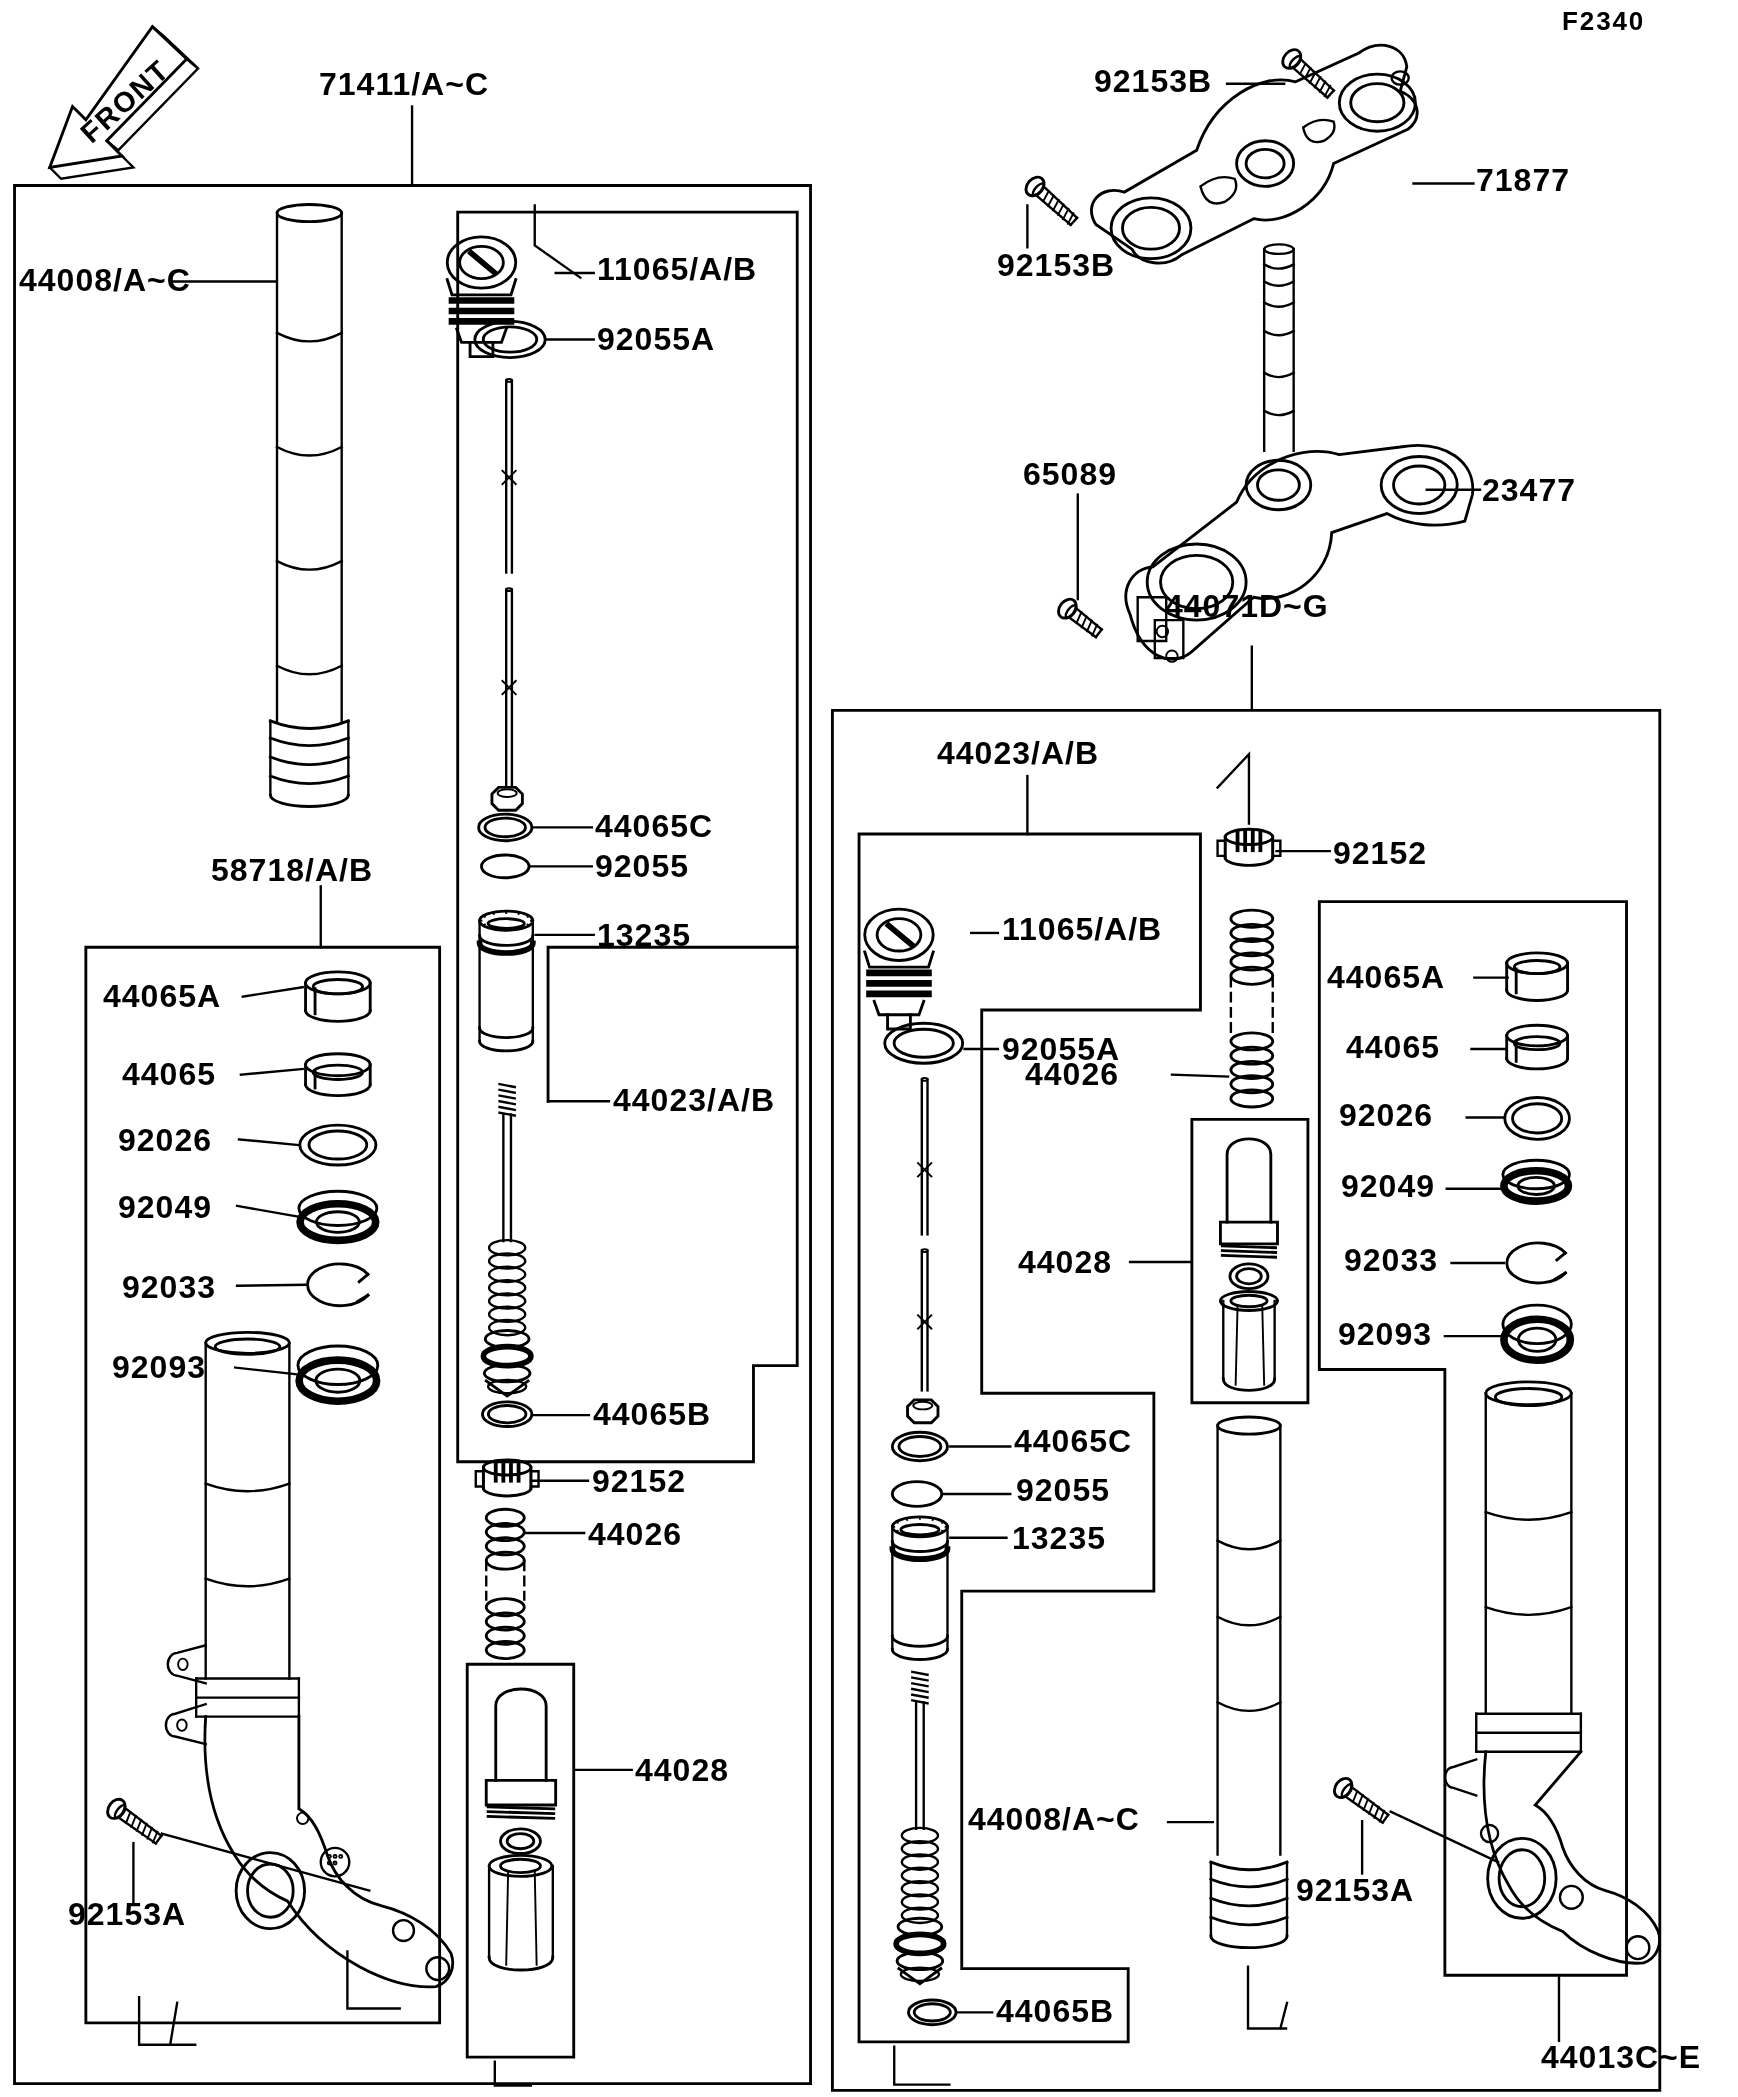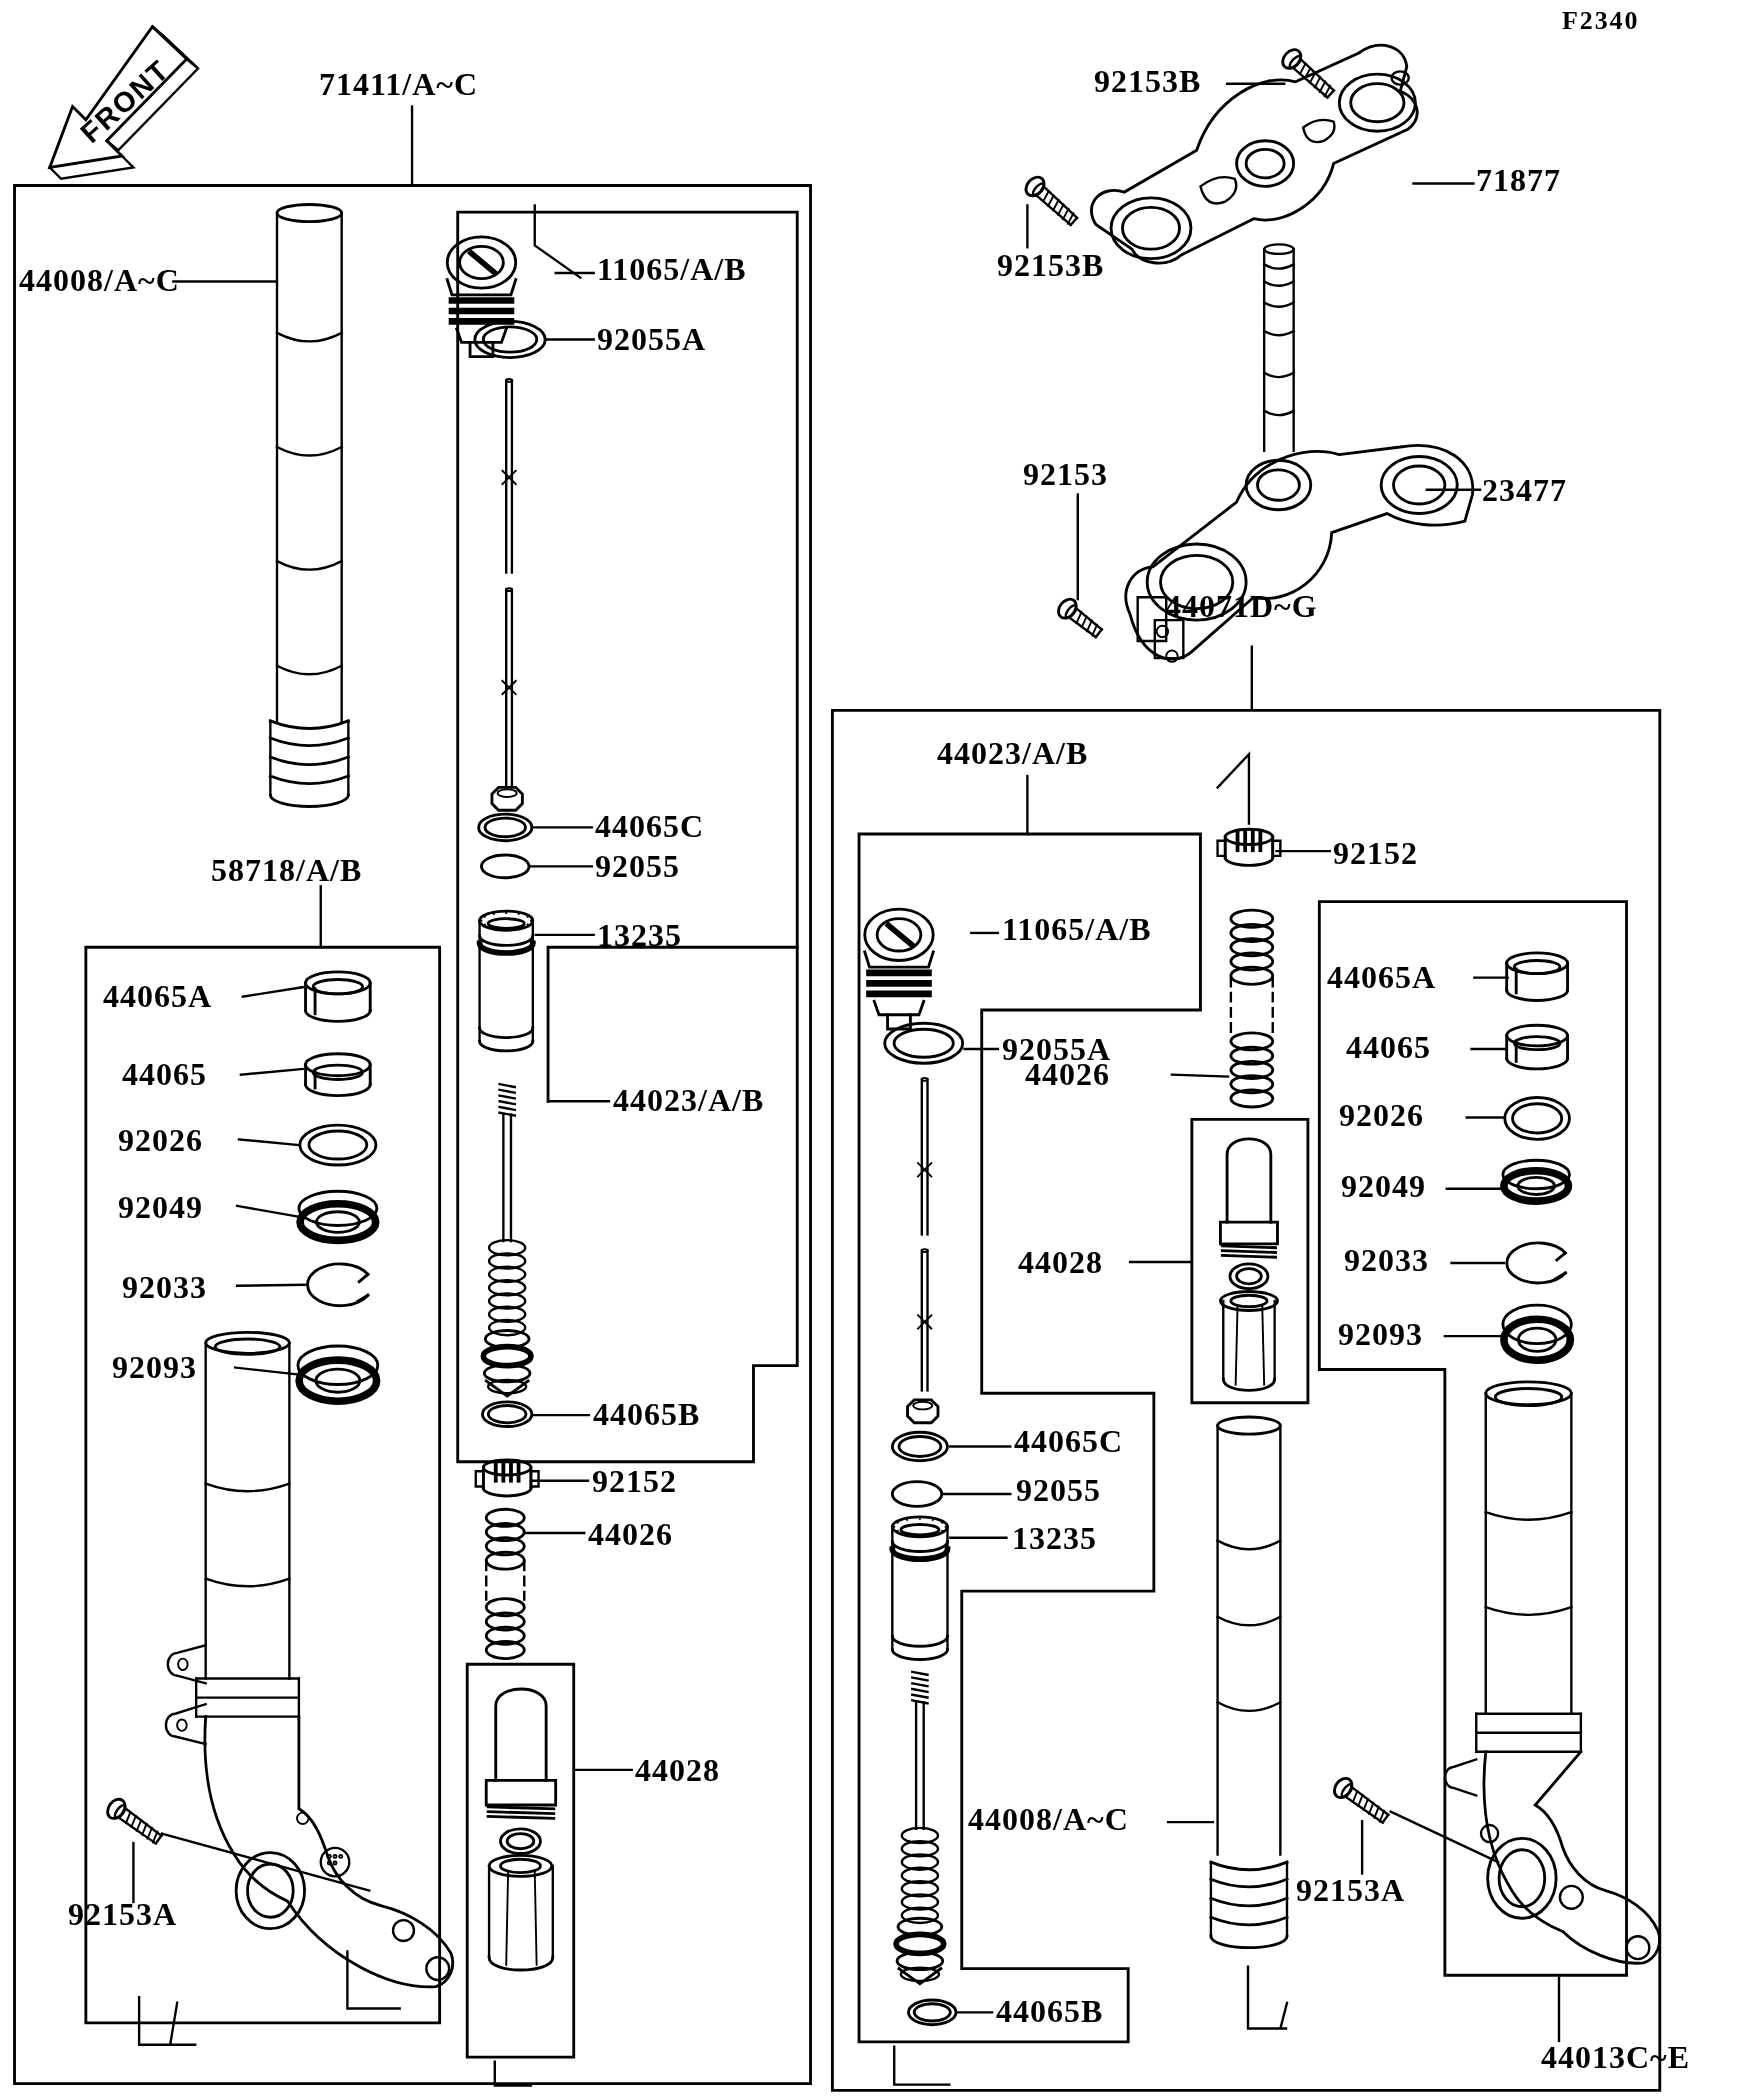--- a/index.html
+++ b/index.html
@@ -1,20 +1,20 @@
 <!DOCTYPE html>
 <html style="font-size:15px"><head>
 <meta charset="utf-8">
 <style>
   html,body{margin:0;padding:0;background:#fff;}
   .stage{position:relative;width:1739px;height:2097px;background:#fff;overflow:hidden;
          font-family:"Liberation Sans",sans-serif;}
   .stage svg{position:absolute;left:0;top:0;}
   .lbl{position:absolute;color:#000;font-weight:700;font-size:32px;letter-spacing:1px;
-       white-space:nowrap;line-height:1;font-family:Liberation Serif, serif;}
+       white-space:nowrap;line-height:1;font-family:Liberation Sans, sans-serif;}
   .lbl.small{font-size:26px;letter-spacing:1.9px;}
 </style>
 </head>
 <body>
 
 <div class="stage">
 
   <svg id="art" width="1739" height="2097" viewBox="0 0 1828 2205">
       <g fill="none" stroke="#000" stroke-width="3" stroke-linecap="square">
         <path d="M15,195 H852 V2191 H15 Z" stroke-width="3"></path>
@@ -593,21 +593,21 @@
         <line x1="42" y1="-6" x2="45" y2="6" stroke-width="2"></line>
         <line x1="49" y1="-6" x2="52" y2="6" stroke-width="2"></line>
       </g>
     </svg>
 
   <div class="lbl small" style="left:1562px;top:7.6px">F2340</div>
 
   <div class="lbl" style="left:1094px;top:65px">92153B</div>
   <div class="lbl" style="left:1476px;top:164px">71877</div>
   <div class="lbl" style="left:997px;top:249px">92153B</div>
-  <div class="lbl" style="left:1023px;top:458px">92153</div>
+  <div class="lbl" style="left:1023px;top:458px">65089</div>
   <div class="lbl" style="left:1482px;top:474px">23477</div>
   <div class="lbl" style="left:1165px;top:590px">44071D~G</div>
 
   <div class="lbl" style="left:319px;top:68px">71411/A~C</div>
   <div class="lbl" style="left:19px;top:264px">44008/A~C</div>
   <div class="lbl" style="left:597px;top:253px">11065/A/B</div>
   <div class="lbl" style="left:597px;top:323px">92055A</div>
   <div class="lbl" style="left:211px;top:854px">58718/A/B</div>
   <div class="lbl" style="left:595px;top:810px">44065C</div>
   <div class="lbl" style="left:595px;top:850px">92055</div>

